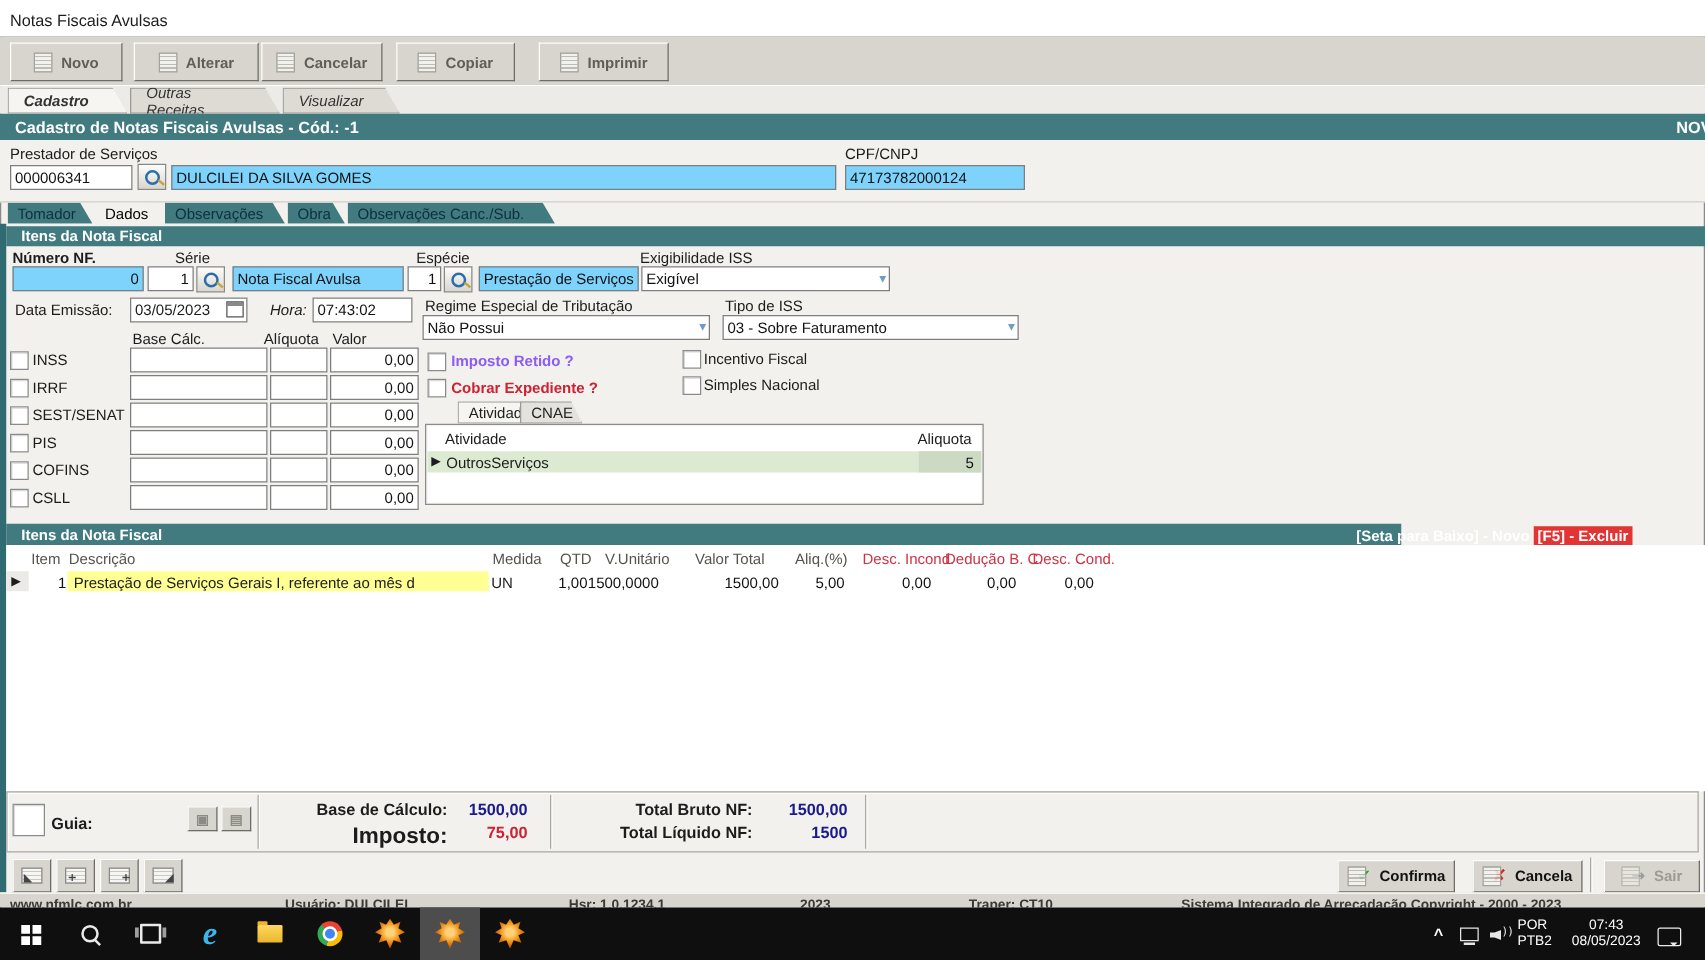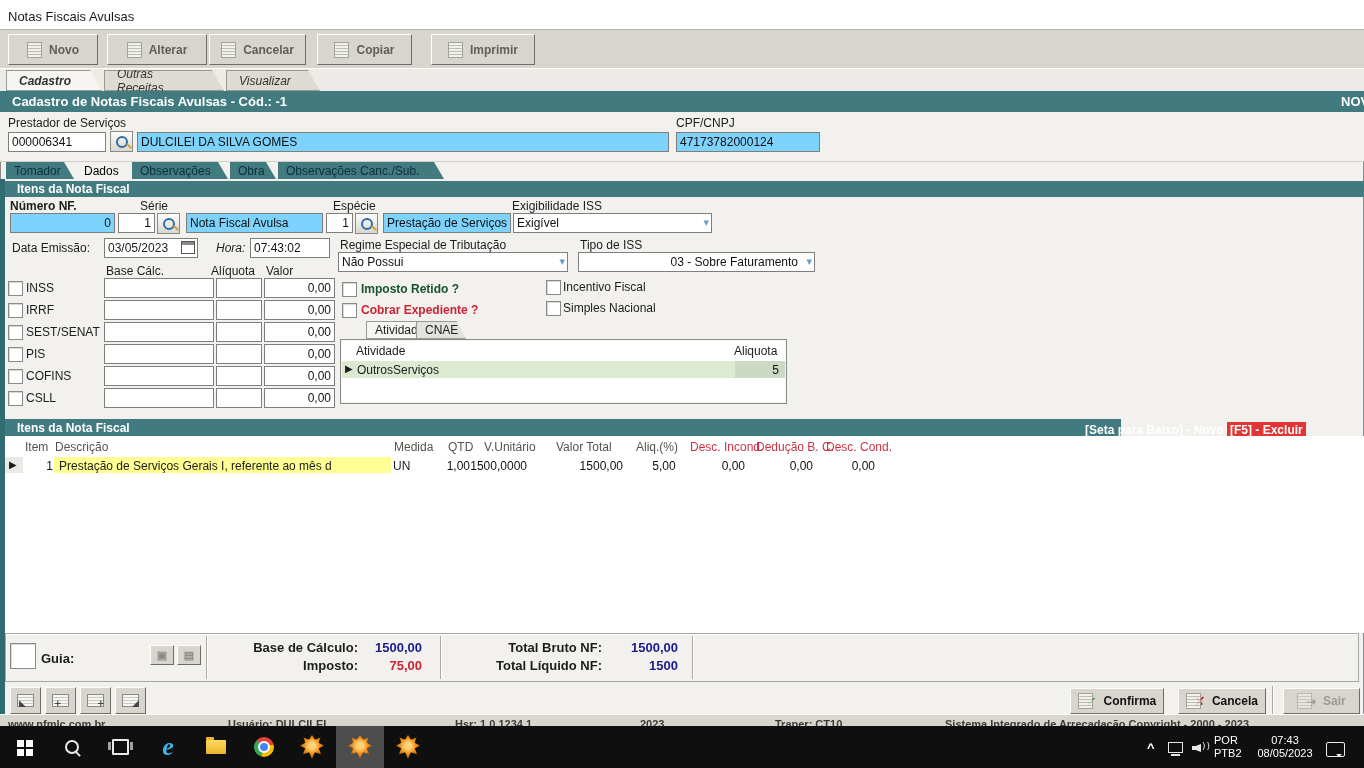--- a/index.html
+++ b/index.html
@@ -191,21 +191,21 @@
     <span class="cal-ico"></span>
   </div>
   <span class="lbl" style="left:216px;top:241px;font-style:italic;">Hora:</span>
   <input class="inp" readonly="" style="left: 250px; top: 238px; width: 80px;" value="07:43:02">
   <span class="lbl" style="left:340px;top:238px;">Regime Especial de Tributação</span>
   <div class="sel" style="left:338px;top:252px;width:230px;">
     <span>Não Possui</span>
     <span class="chev">▾</span>
   </div>
   <span class="lbl" style="left:580px;top:238px;">Tipo de ISS</span>
-  <div class="sel" style="left:578px;top:252px;width:237px;text-align:right;">
+  <div class="sel" style="left:578px;top:252px;width:237px;">
     <span>03 - Sobre Faturamento</span>
     <span class="chev">▾</span>
   </div>
 
   <span class="lbl" style="left:106px;top:264px;">Base Cálc.</span>
   <span class="lbl" style="left:211px;top:264px;">Alíquota</span>
   <span class="lbl" style="left:266px;top:264px;">Valor</span>
 
   <div class="cb" style="left:8px;top:281px;"></div>
   <span class="lbl" style="left:26px;top:281px;">INSS</span>
@@ -237,21 +237,21 @@
   <input class="inp" readonly="" style="left: 216px; top: 366px; width: 46px;">
   <input class="inp r" readonly="" style="left: 264px; top: 366px; width: 71px;" value="0,00">
 
   <div class="cb" style="left:8px;top:391px;"></div>
   <span class="lbl" style="left:26px;top:391px;">CSLL</span>
   <input class="inp" readonly="" style="left: 104px; top: 388px; width: 110px;">
   <input class="inp" readonly="" style="left: 216px; top: 388px; width: 46px;">
   <input class="inp r" readonly="" style="left: 264px; top: 388px; width: 71px;" value="0,00">
 
   <div class="cb" style="left:342px;top:282px;"></div>
-  <span class="lbl b" style="left:361px;top:282px;color:#14532d;">Imposto Retido ?</span>
+  <span class="lbl b" style="left:361px;top:282px;color:#8b5cf6;">Imposto Retido ?</span>
   <div class="cb" style="left:342px;top:303px;"></div>
   <span class="lbl b" style="left:361px;top:303px;color:#cc2233;">Cobrar Expediente ?</span>
   <div class="cb" style="left:546px;top:280px;"></div>
   <span class="lbl" style="left:563px;top:280px;">Incentivo Fiscal</span>
   <div class="cb" style="left:546px;top:301px;"></div>
   <span class="lbl" style="left:563px;top:301px;">Simples Nacional</span>
 
   <div class="atab active" style="left:342px;top:321px;width:72px;">
     <span>Atividades</span>
   </div>
@@ -308,21 +308,21 @@
   <span class="lbl b" style="left:41px;top:651px;font-size:13px;">Guia:</span>
   <div class="btn" style="left:150px;top:645px;width:24px;height:20px;">
     <span style="color:#8b8b85;font-size:11px;">▣</span>
   </div>
   <div class="btn" style="left:177px;top:645px;width:24px;height:20px;">
     <span style="color:#8b8b85;font-size:11px;">▤</span>
   </div>
   <div class="sep-v" style="left:206px;top:636px;height:43px;"></div>
   <span class="lbl b" style="left:212px;top:640px;width:146px;text-align:right;font-size:13px;">Base de Cálculo:</span>
   <span class="lbl b" style="left:362px;top:640px;width:60px;text-align:right;font-size:13px;color:#1a1a8c;">1500,00</span>
-  <span class="lbl b" style="left:212px;top:658px;width:146px;text-align:right;font-size:13px;">Imposto:</span>
+  <span class="lbl b" style="left:212px;top:658px;width:146px;text-align:right;font-size:18px;">Imposto:</span>
   <span class="lbl b" style="left:362px;top:658px;width:60px;text-align:right;font-size:13px;color:#cc2233;">75,00</span>
   <div class="sep-v" style="left:440px;top:636px;height:43px;"></div>
   <span class="lbl b" style="left:452px;top:640px;width:150px;text-align:right;font-size:13px;">Total Bruto NF:</span>
   <span class="lbl b" style="left:606px;top:640px;width:72px;text-align:right;font-size:13px;color:#1a1a8c;">1500,00</span>
   <span class="lbl b" style="left:452px;top:658px;width:150px;text-align:right;font-size:13px;">Total Líquido NF:</span>
   <span class="lbl b" style="left:606px;top:658px;width:72px;text-align:right;font-size:13px;color:#1a1a8c;">1500</span>
   <div class="sep-v" style="left:692px;top:636px;height:43px;"></div>
 
   <div class="btn" style="left:10px;top:687px;width:31px;height:27px;">
       <span class="rn-ico rn1"></span>

